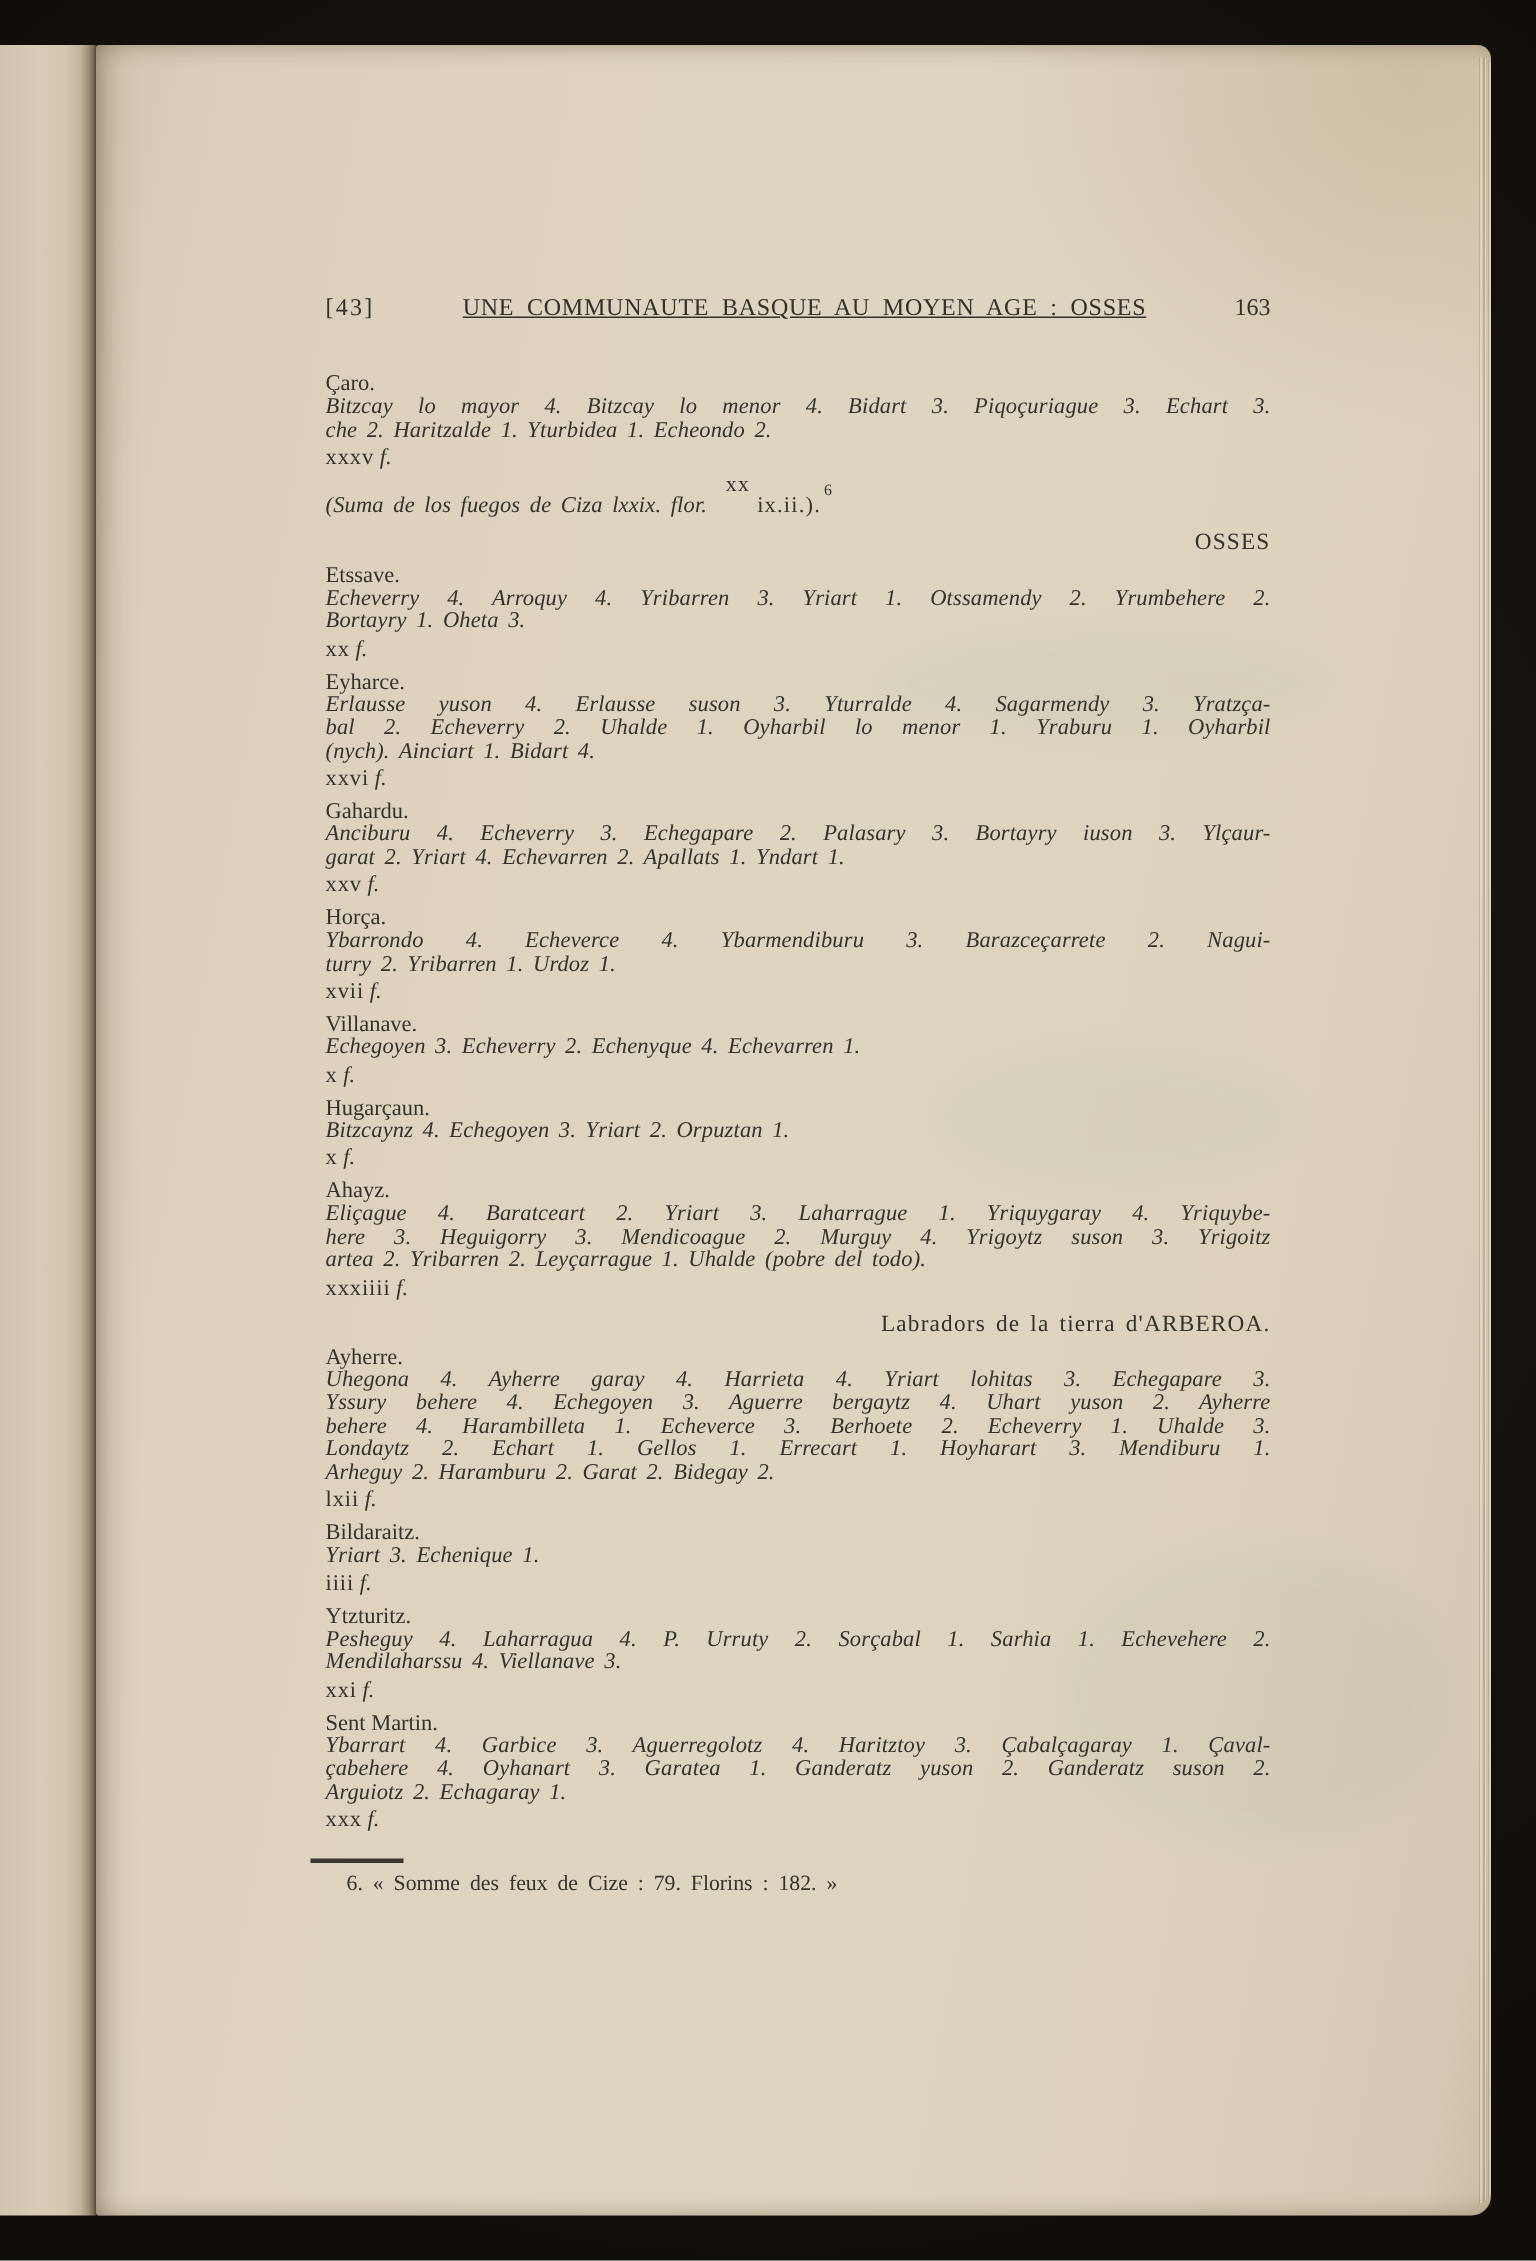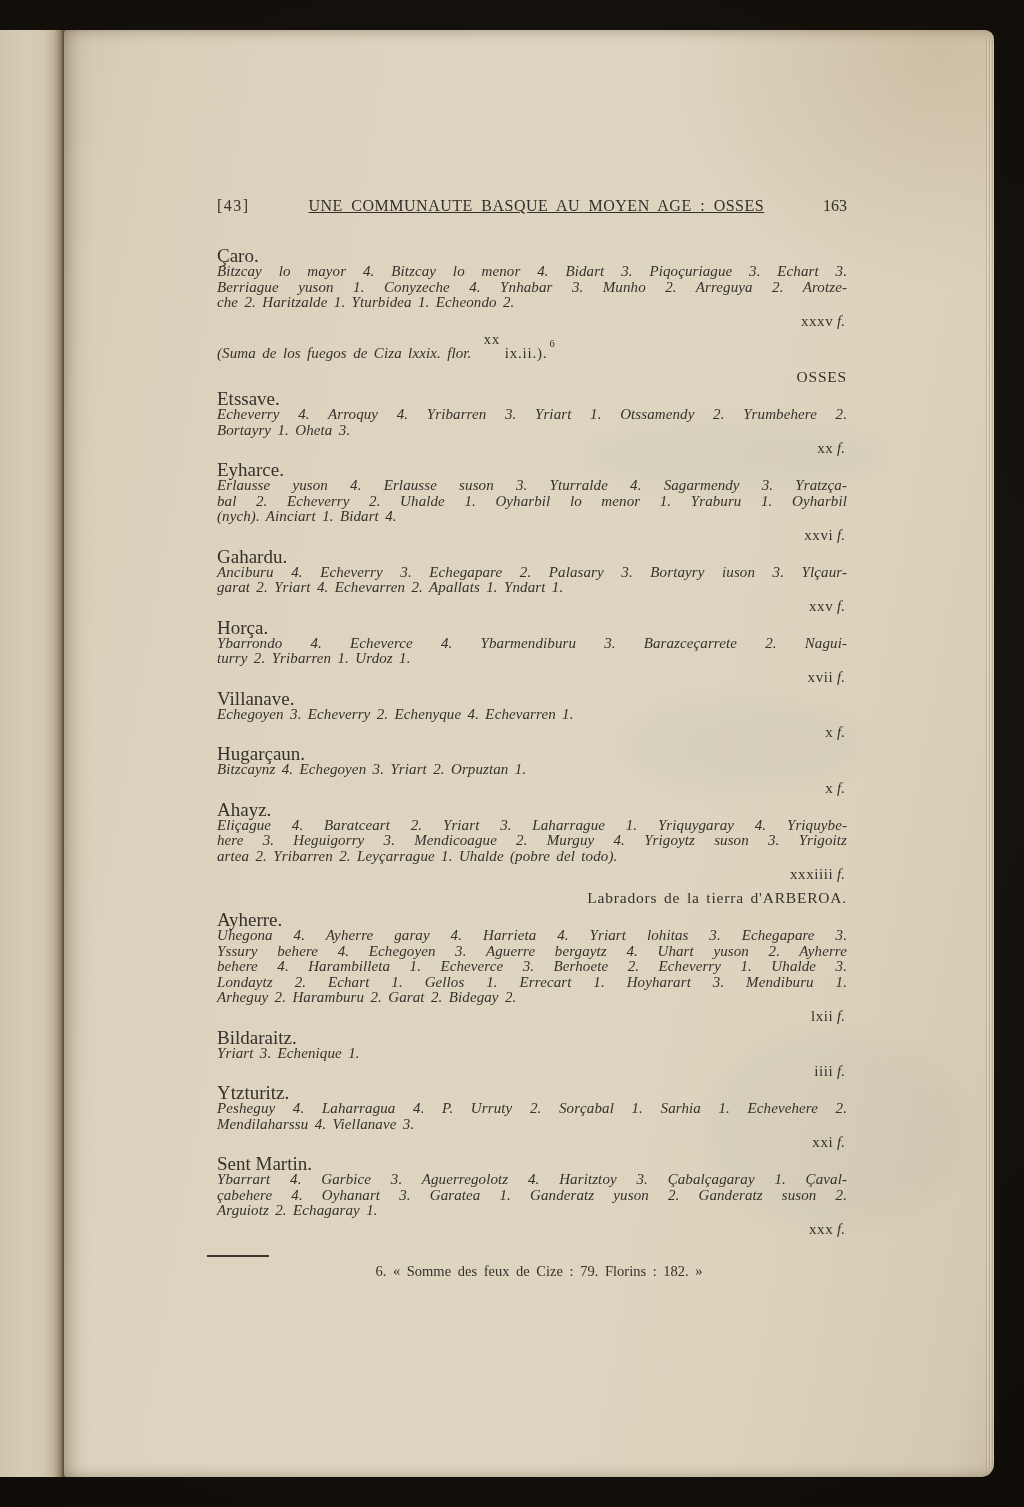--- a/index.html
+++ b/index.html
@@ -32,36 +32,36 @@
   }
   .smudge { position:absolute; border-radius:50%; filter:blur(9px); opacity:.06; background:#7e9a8c; pointer-events:none; }
 
   .content { position:absolute; left:153px; top:168px; width:630px; color:#35322b; font-size:15px; }
 
   .header { display:flex; justify-content:space-between; align-items:flex-start; font-size:16px; line-height:16px; color:#33302a; }
   .header .bracket { letter-spacing:1.5px; }
   .header .title { letter-spacing:0.5px; word-spacing:4px;text-decoration:underline; }
   .spacer { height:28px; }
 
-  .section-label { font-size:19px; line-height:16px; margin-top:6px; }
+  .section-label { font-size:15px; line-height:16px; margin-top:6px; }
   .bline { font-style:italic; line-height:15.5px; letter-spacing:0.1px; word-spacing:2.5px; }
   .just { text-align:justify; text-align-last:justify; }
-  .total { text-align:right; line-height:16px; margin-top:2px; padding-right:2px; }
+  .total { line-height:16px; margin-top:2px; padding-right:2px; }
   .total .unit { font-style:italic; }
   .total .roman { letter-spacing:0.6px; }
 
   .center-heading { text-align:right; margin-top:8px; margin-bottom:4px; line-height:16px; font-size:15.5px; letter-spacing:0.8px; word-spacing:2px; }
 
   .suma { margin-top:4px; }
   .stack { display:inline-block; vertical-align:bottom; font-style:normal; }
   .stack .over { display:block; line-height:13px; font-size:14.5px; letter-spacing:1px; padding-left:6px; }
   .stack .base { letter-spacing:0.8px;margin-left:27px; }
   sup.fref { font-size:10.5px; font-style:normal; position:relative; top:-5px; margin-left:2px; }
 
-  .footnote { margin-top:18px;text-align:center; }
+  .footnote { margin-top:18px; }
   .footnote-rule { width:62px; height:2.5px; background:#3a362e; margin-left:-10px; }
   .footnote-text { margin-top:6px; text-indent:14px; font-size:14.5px; word-spacing:3px; line-height:16px; }
 </style>
 </head>
 <body>
 
 <div class="gutter"></div>
 
 <div class="page">
   <div class="smudge" style="left:520px; top:390px; width:300px; height:70px;"></div>
@@ -73,21 +73,20 @@
       <span class="bracket">[43]</span>
       <span class="title">UNE COMMUNAUTE BASQUE AU MOYEN AGE : OSSES</span>
       <span class="pageno">163</span>
     </div>
     <div class="spacer"></div>
     <div>
         <div class="section">
           <div class="section-label">Çaro.</div>
           <div class="para">
             <div class="bline just">Bitzcay lo mayor 4. Bitzcay lo menor 4. Bidart 3. Piqoçuriague 3. Echart 3.</div>
-            <div class="bline just">Berriague yuson 1. Conyzeche 4. Ynhabar 3. Munho 2. Arreguya 2. Arotze-</div>
             <div class="bline">che 2. Haritzalde 1. Yturbidea 1. Echeondo 2.</div>
           </div>
           <div class="total"><span class="roman">xxxv</span><span class="unit">&nbsp;f.</span></div>
         </div>
         <div class="suma">
           <div class="bline"><span>(Suma de los fuegos de Ciza lxxix. flor. </span><span class="stack"><span class="over">xx</span><span class="base">ix.ii.).</span></span><sup class="fref">6</sup></div>
         </div>
         <div class="center-heading">OSSES</div>
         <div class="section">
           <div class="section-label">Etssave.</div>

